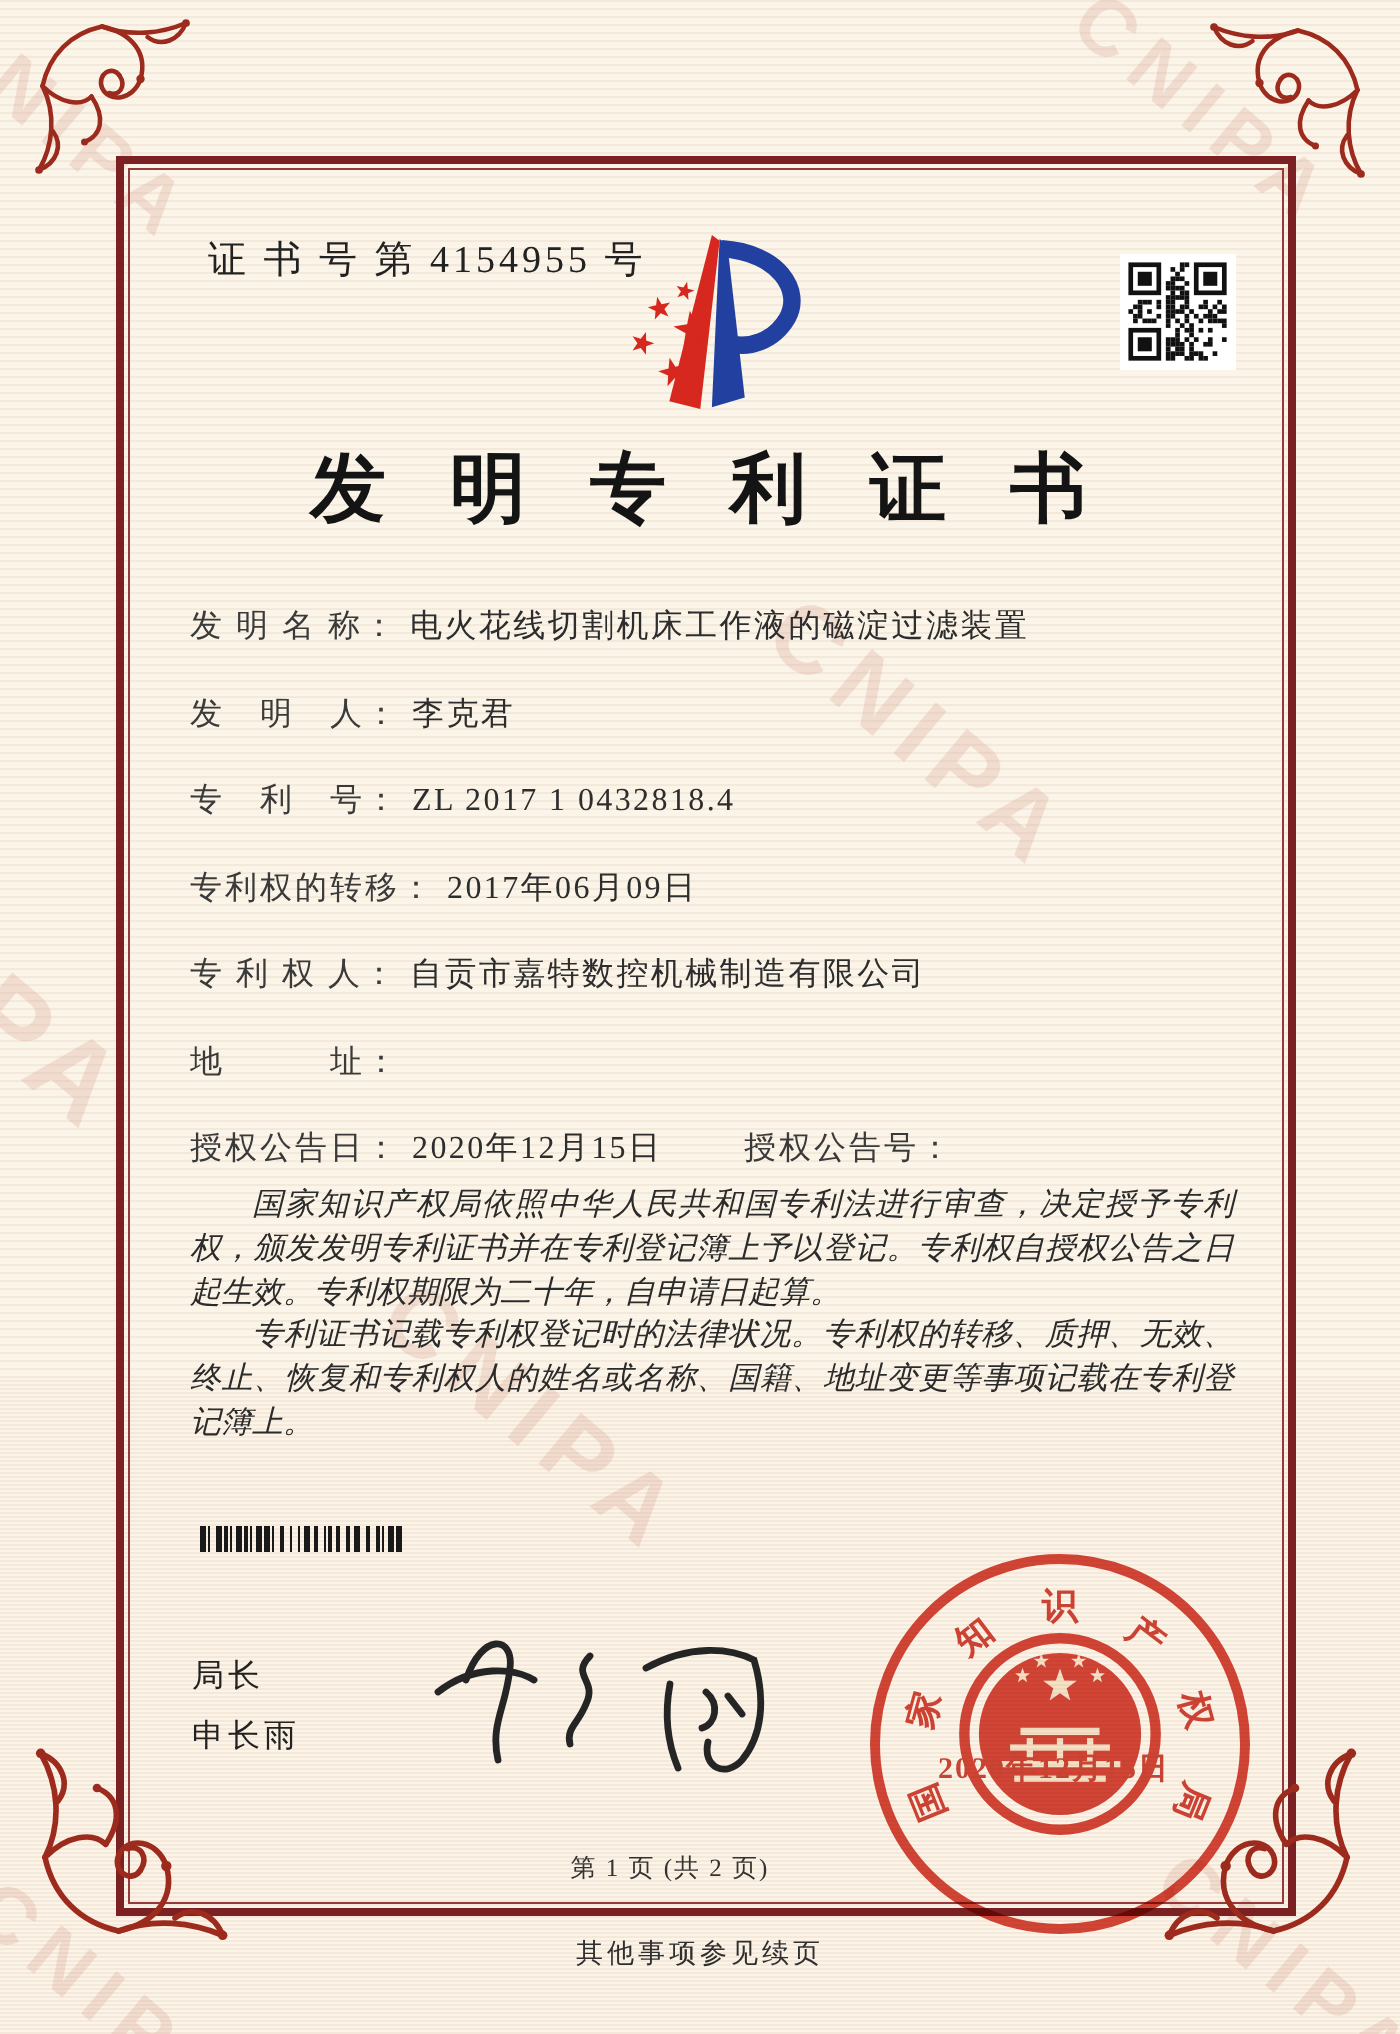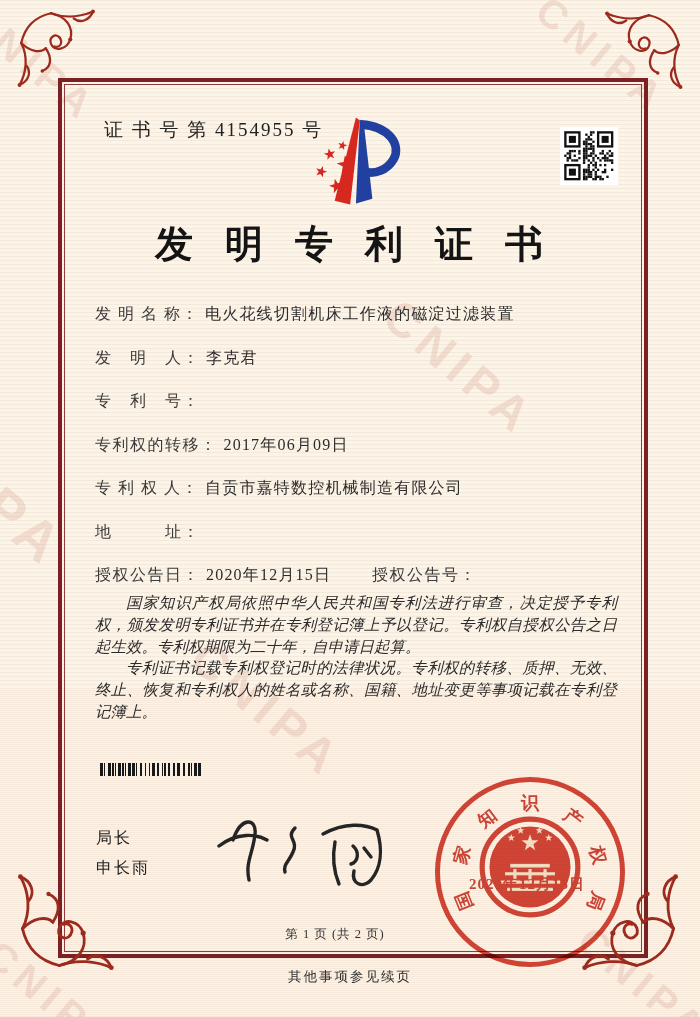--- a/index.html
+++ b/index.html
@@ -261,20 +261,21 @@
     <div class="field-row">
       <span class="f-label">发 明 名 称：</span>
       <span class="f-value">电火花线切割机床工作液的磁淀过滤装置</span>
     </div>
     <div class="field-row">
       <span class="f-label">发　明　人：</span>
       <span class="f-value">李克君</span>
     </div>
     <div class="field-row">
       <span class="f-label">专　利　号：</span>
+      <span class="f-value">ZL 2017 1 0432818.4</span>
     </div>
     <div class="field-row">
       <span class="f-label">专利权的转移：</span>
       <span class="f-value">2017年06月09日</span>
     </div>
     <div class="field-row">
       <span class="f-label">专 利 权 人：</span>
       <span class="f-value">自贡市嘉特数控机械制造有限公司</span>
     </div>
     <div class="field-row">

